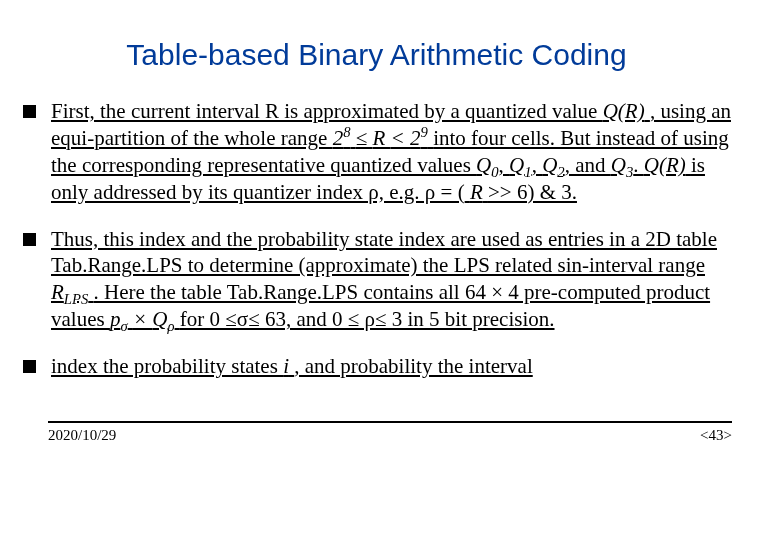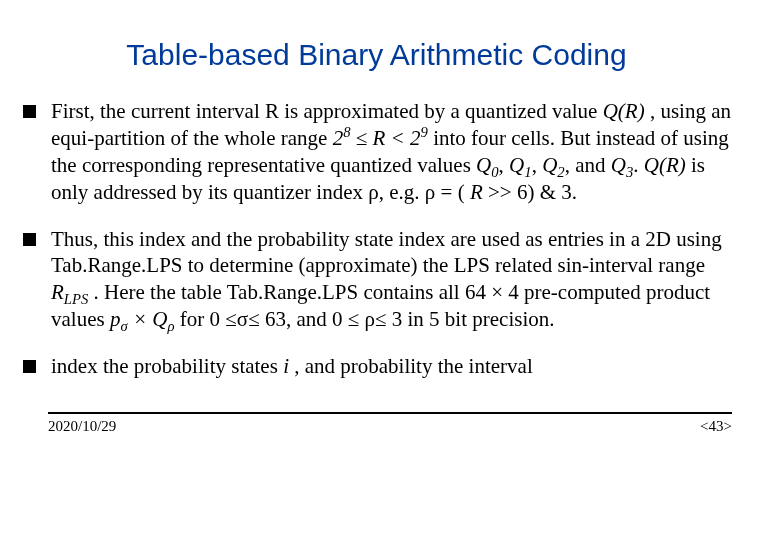--- a/index.html
+++ b/index.html
@@ -1,25 +1,25 @@
 <!DOCTYPE html>
 <html><head>
 <meta charset="utf-8">
 <style>
   * { margin: 0; padding: 0; box-sizing: border-box; }
   html, body { width: 780px; height: 540px; background: #fff; font-family: "Times New Roman", Times, serif; color: #000; }
   .slide { width: 780px; height: 452px; padding: 38px 48px 20px 21px; position: relative; border-radius: 9px; }
   .title { font-family: Arial, Helvetica, sans-serif; font-size: 30px; color: #013b99; text-align: center; margin-bottom: 26px; font-weight: 400; }
   .bullets { list-style: none; }
-  .bullets > li { position: relative; padding-left: 30px; font-size: 21px; line-height: 1.28; margin-bottom: 20px; }
+  .bullets > li { position: relative; padding-left: 30px; font-size: 21px; line-height: 1.28; margin-bottom: 20px; text-decoration: underline; }
   .bullets > li::before { content: ""; position: absolute; left: 2px; top: 7px; width: 13px; height: 13px; background: #000; }
   .ital { font-style: italic; }
   sub { font-size: 0.7em; vertical-align: sub; line-height: 0; }
   sup { font-size: 0.7em; vertical-align: super; line-height: 0; }
-  .footer { position: absolute; left: 48px; right: 48px; bottom: 17px; }
+  .footer { position: absolute; left: 48px; right: 48px; bottom: 8px; }
   .hr { border: none; border-top: 2px solid #000; margin-bottom: 4px; }
   .foot-row { display: flex; justify-content: space-between; font-size: 15px; }
 </style>
 </head>
 <body>
 
 <div class="slide">
   <h1 class="title">Table-based Binary Arithmetic Coding</h1>
 
   <ul class="bullets">
@@ -37,21 +37,21 @@
       <span class="ital">Q</span><sub class="ital">1</sub><span>, </span>
       <span class="ital">Q</span><sub class="ital">2</sub><span>, and </span>
       <span class="ital">Q</span><sub class="ital">3</sub><span>. </span>
       <span class="ital">Q(R)</span>
       <span> is only addressed by its quantizer index ρ, e.g. ρ = (</span>
       <span class="ital">R</span>
       <span>&gt;&gt; 6) &amp; 3.</span>
     </li>
 
     <li>
-      <span>Thus, this index and the probability state index are used as entries in a 2D using  Tab.Range.LPS to determine (approximate) the LPS related sin-interval range </span>
+      <span>Thus, this index and the probability state index are used as entries in a 2D table  Tab.Range.LPS to determine (approximate) the LPS related sin-interval range </span>
       <span class="ital">R</span><sub class="ital">LPS</sub>
       <span>. Here the table Tab.Range.LPS contains all 64 × 4 pre-computed product values </span>
       <span class="ital">p</span><sub class="ital">σ</sub>
       <span class="ital"> × </span>
       <span class="ital">Q</span><sub class="ital">ρ</sub>
       <span> for 0 ≤σ≤ 63, and 0 ≤ ρ≤ 3 in 5 bit precision.</span>
     </li>
 
     <li>
       <span>index the probability states </span>

